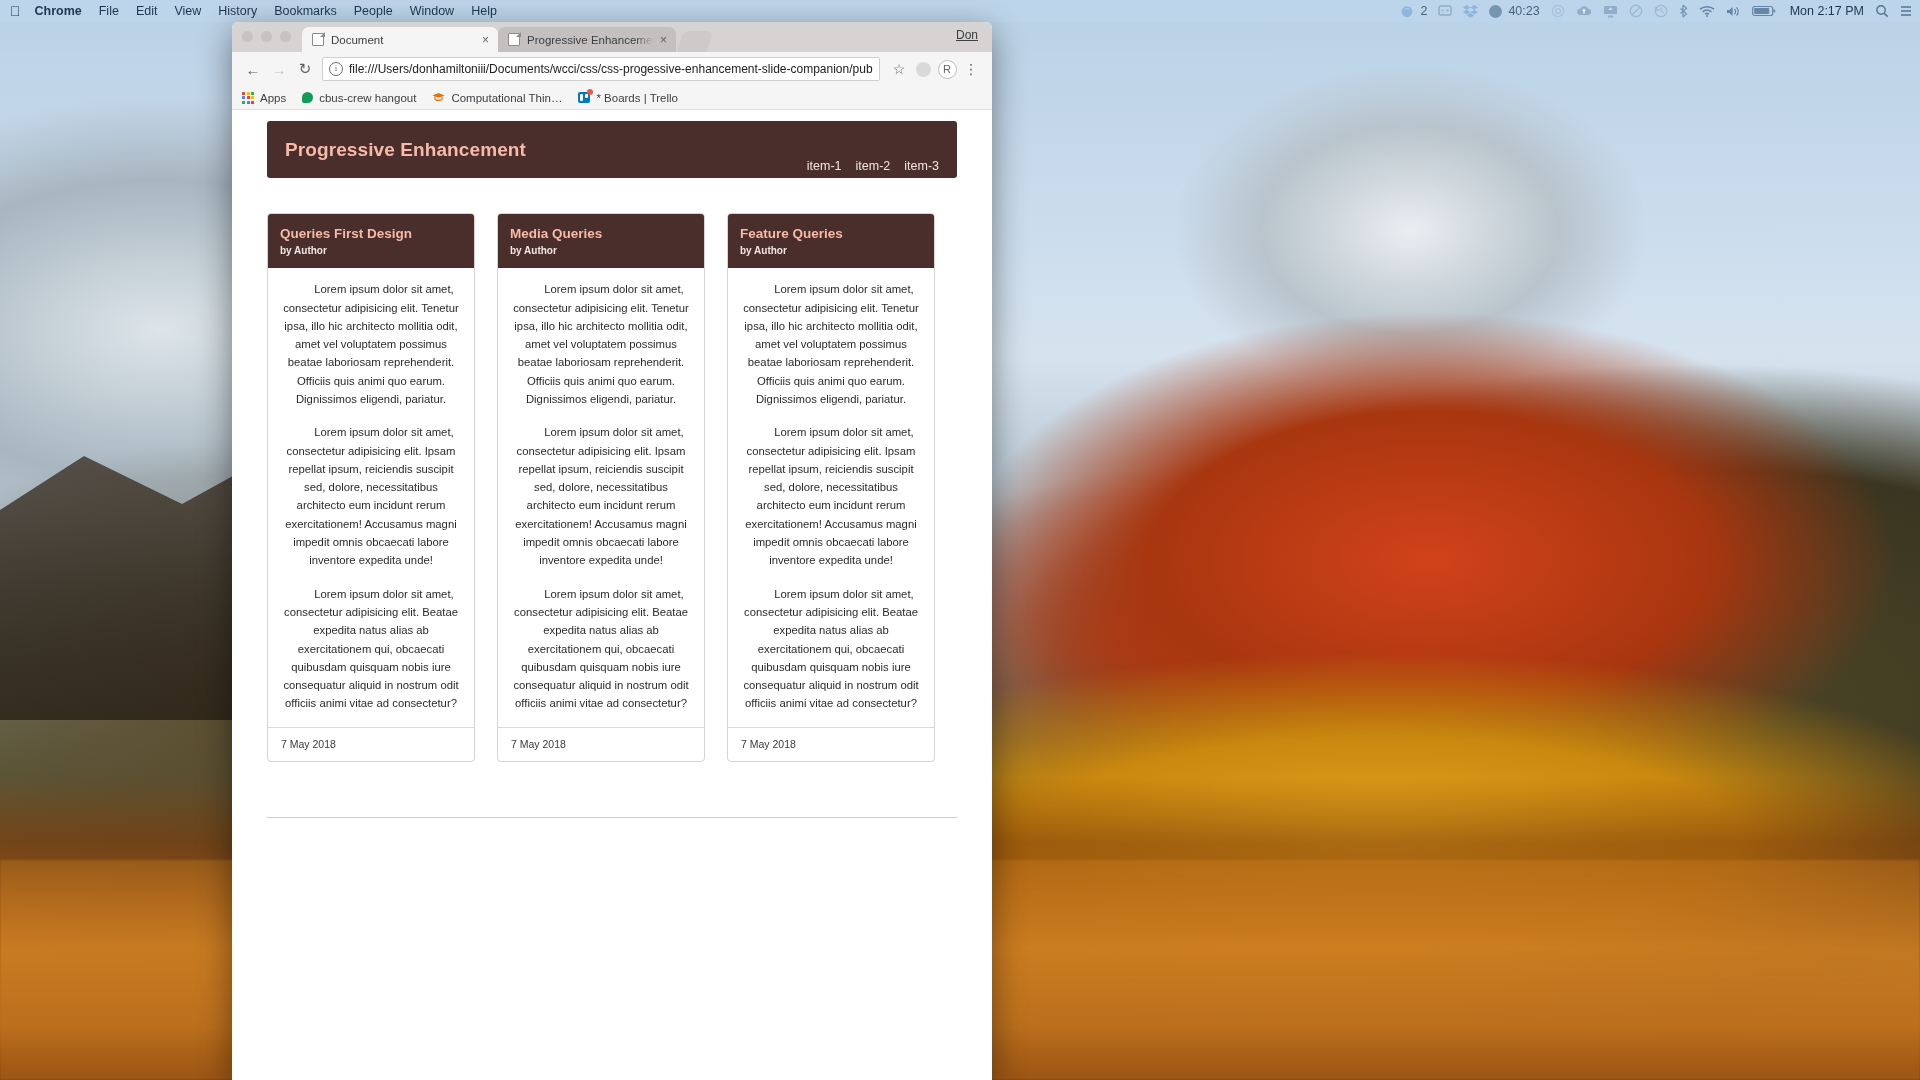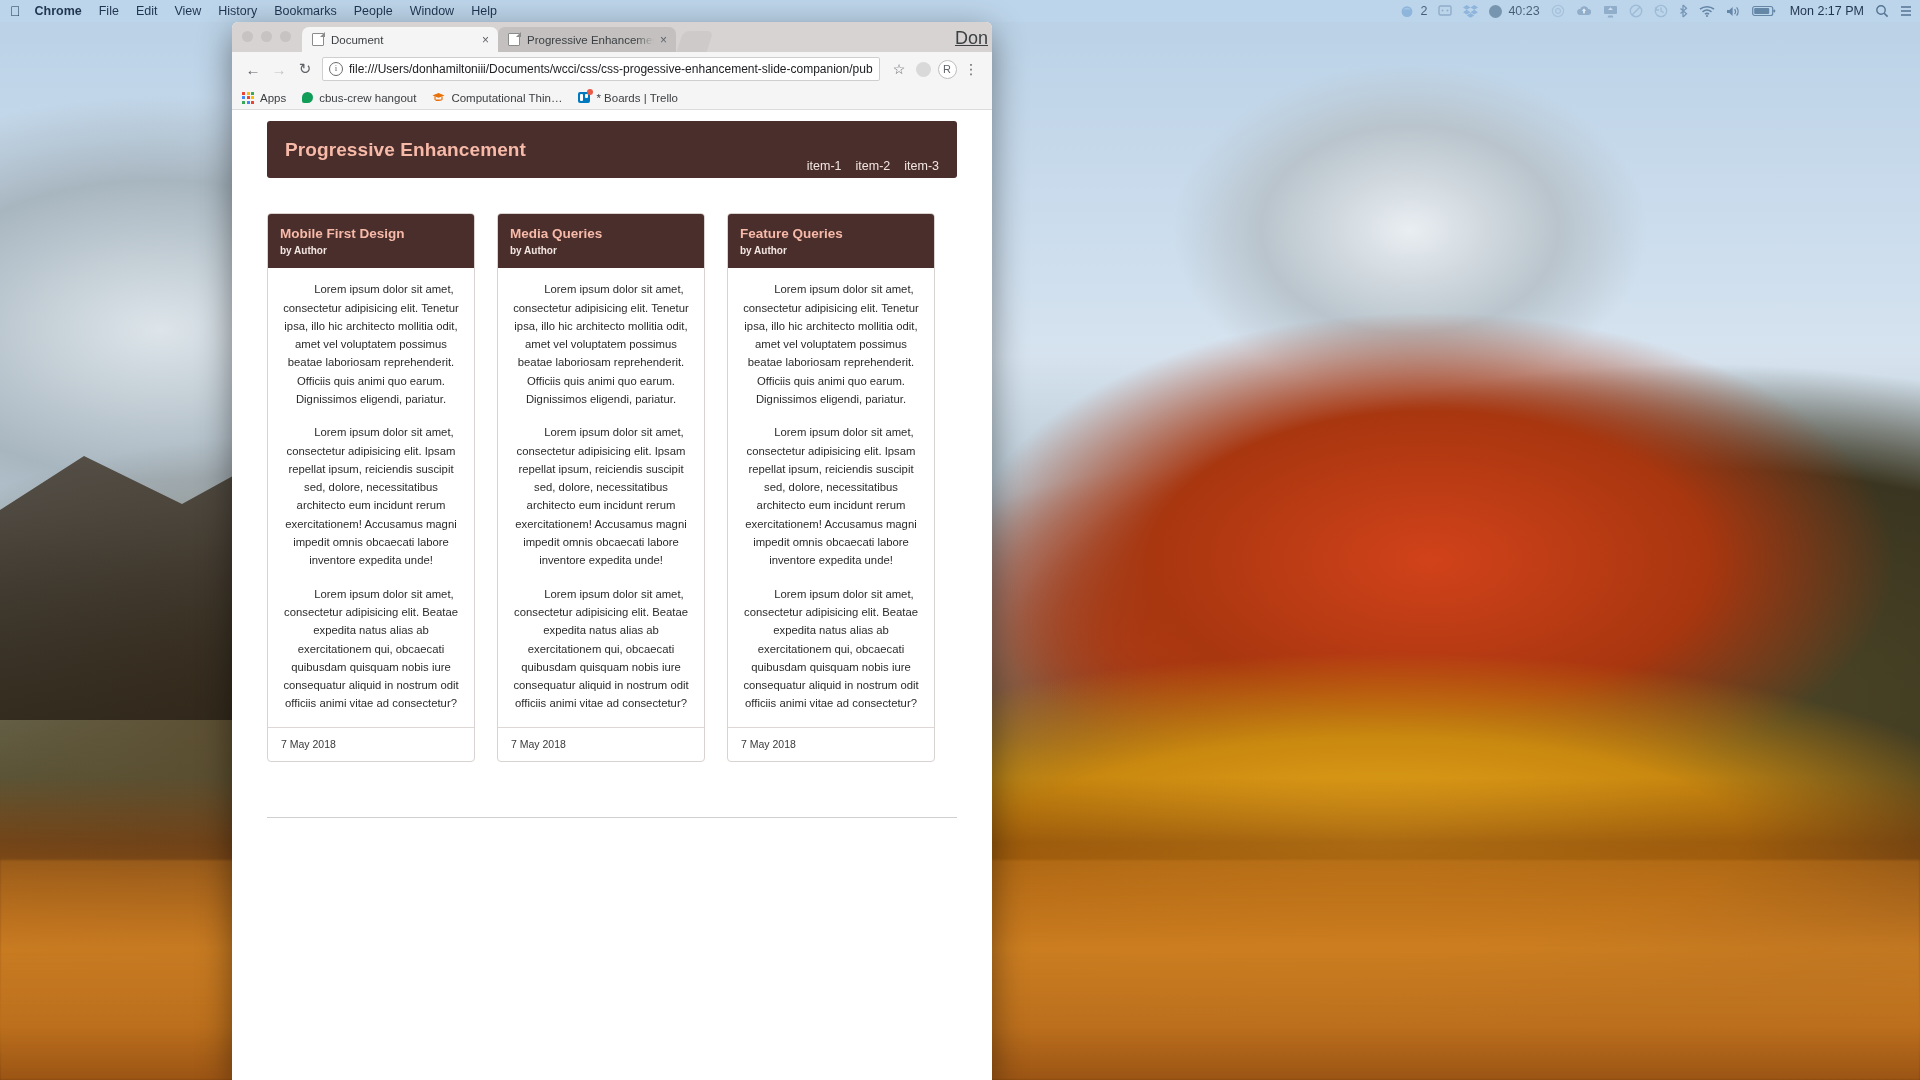--- a/index.html
+++ b/index.html
@@ -128,22 +128,22 @@
     -webkit-mask-image: linear-gradient(to right, #000 85%, transparent 100%);
   }
   .tab .tclose { font-size: 12px; color:#5f6368; margin-left:6px; line-height:1;}
   .newtab {
     width: 30px; height: 21px; margin-left: 4px;
     background: #cdcac9;
     border-top-left-radius: 6px; border-top-right-radius: 6px;
     transform: skewX(-18deg);
   }
   .win-user {
-    position:absolute; right: 4px; top: 6px;
-    font-size: 18px; color: #3c4043; text-decoration: underline;
+    position:absolute; right: 14px; top: 6px;
+    font-size: 12px; color: #3c4043; text-decoration: underline;
   }
 
   
   #toolbar {
     height: 34px; background: #f6f5f5;
     display:flex; align-items:center; padding: 0 10px;
     box-sizing:border-box;
   }
   .navbtn { width: 22px; height:22px; display:flex;align-items:center;justify-content:center; color:#8a8a8a; font-size:15px; margin-right: 4px;}
   .navbtn.enabled { color:#5f6368; }
@@ -490,21 +490,21 @@
             <a href="#">item-1</a>
             <a href="#">item-2</a>
             <a href="#">item-3</a>
           </nav>
         </div>
 
         <div id="cards">
 
           <article class="card">
             <div class="card-head">
-              <div class="card-title">Mobile First Design</div>
+              <div class="card-title">Queries First Design</div>
               <div class="card-author">by Author</div>
             </div>
             <div class="card-body">
               <p>Lorem ipsum dolor sit amet, consectetur adipisicing elit. Tenetur ipsa, illo hic architecto mollitia odit, amet vel voluptatem possimus beatae laboriosam reprehenderit. Officiis quis animi quo earum. Dignissimos eligendi, pariatur.</p>
               <p>Lorem ipsum dolor sit amet, consectetur adipisicing elit. Ipsam repellat ipsum, reiciendis suscipit sed, dolore, necessitatibus architecto eum incidunt rerum exercitationem! Accusamus magni impedit omnis obcaecati labore inventore expedita unde!</p>
               <p>Lorem ipsum dolor sit amet, consectetur adipisicing elit. Beatae expedita natus alias ab exercitationem qui, obcaecati quibusdam quisquam nobis iure consequatur aliquid in nostrum odit officiis animi vitae ad consectetur?</p>
             </div>
             <div class="card-foot">7 May 2018</div>
           </article>
 

